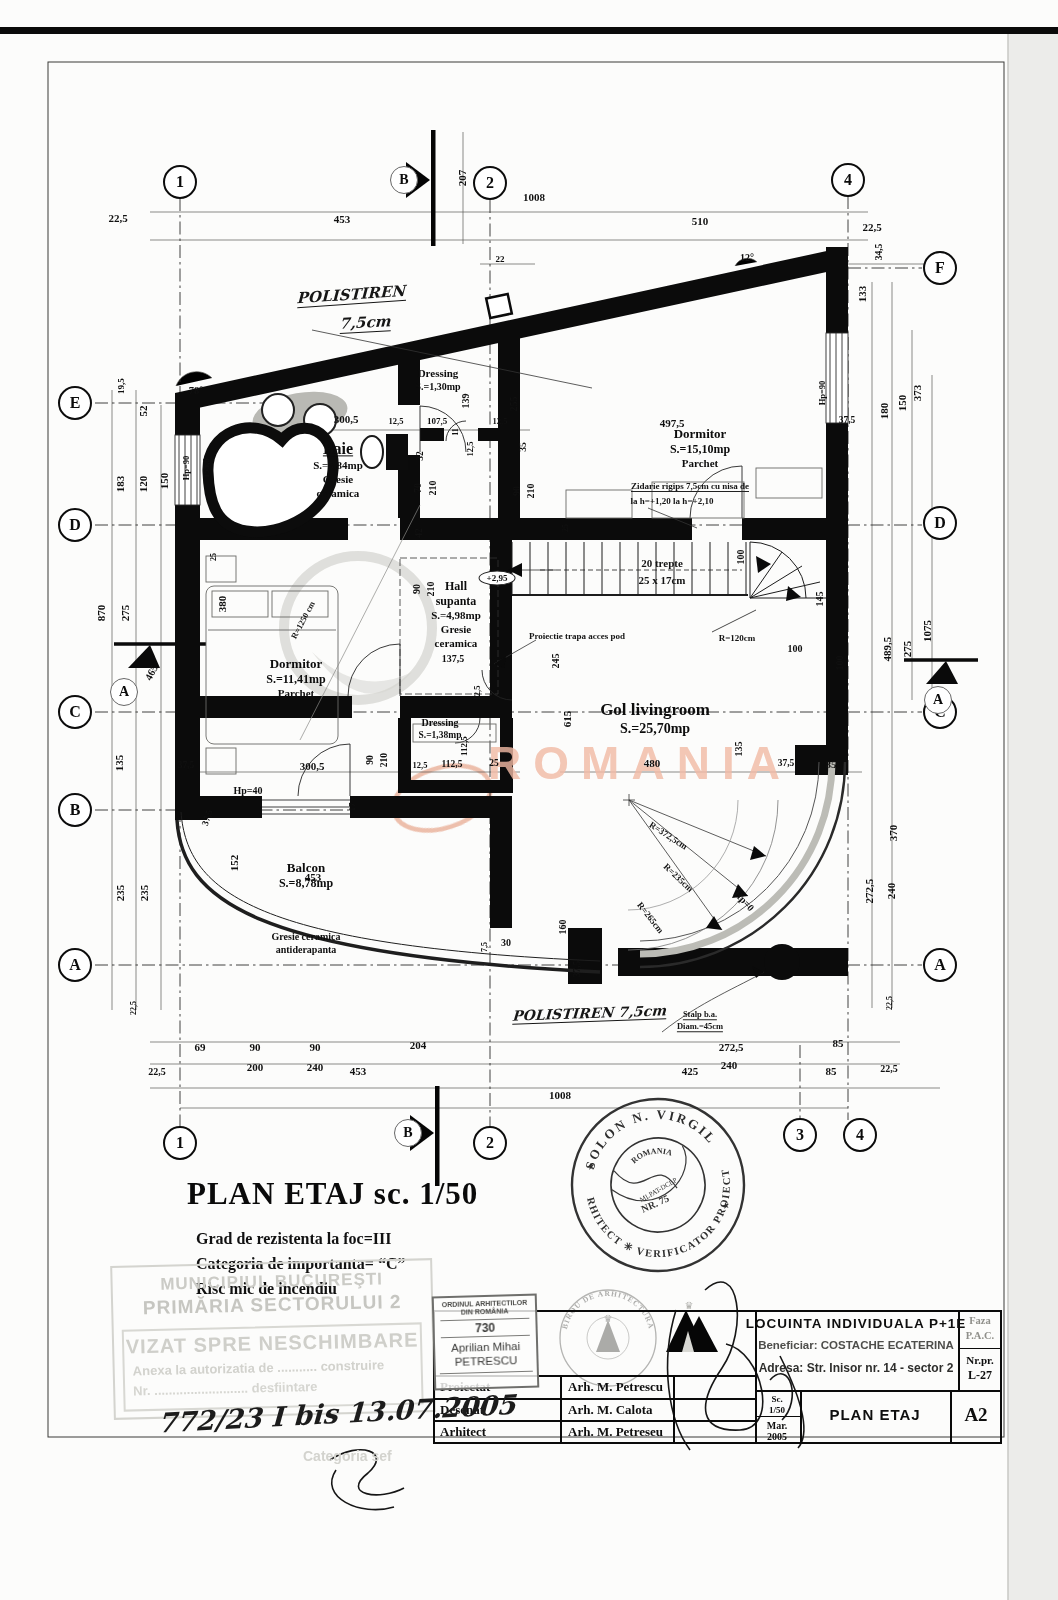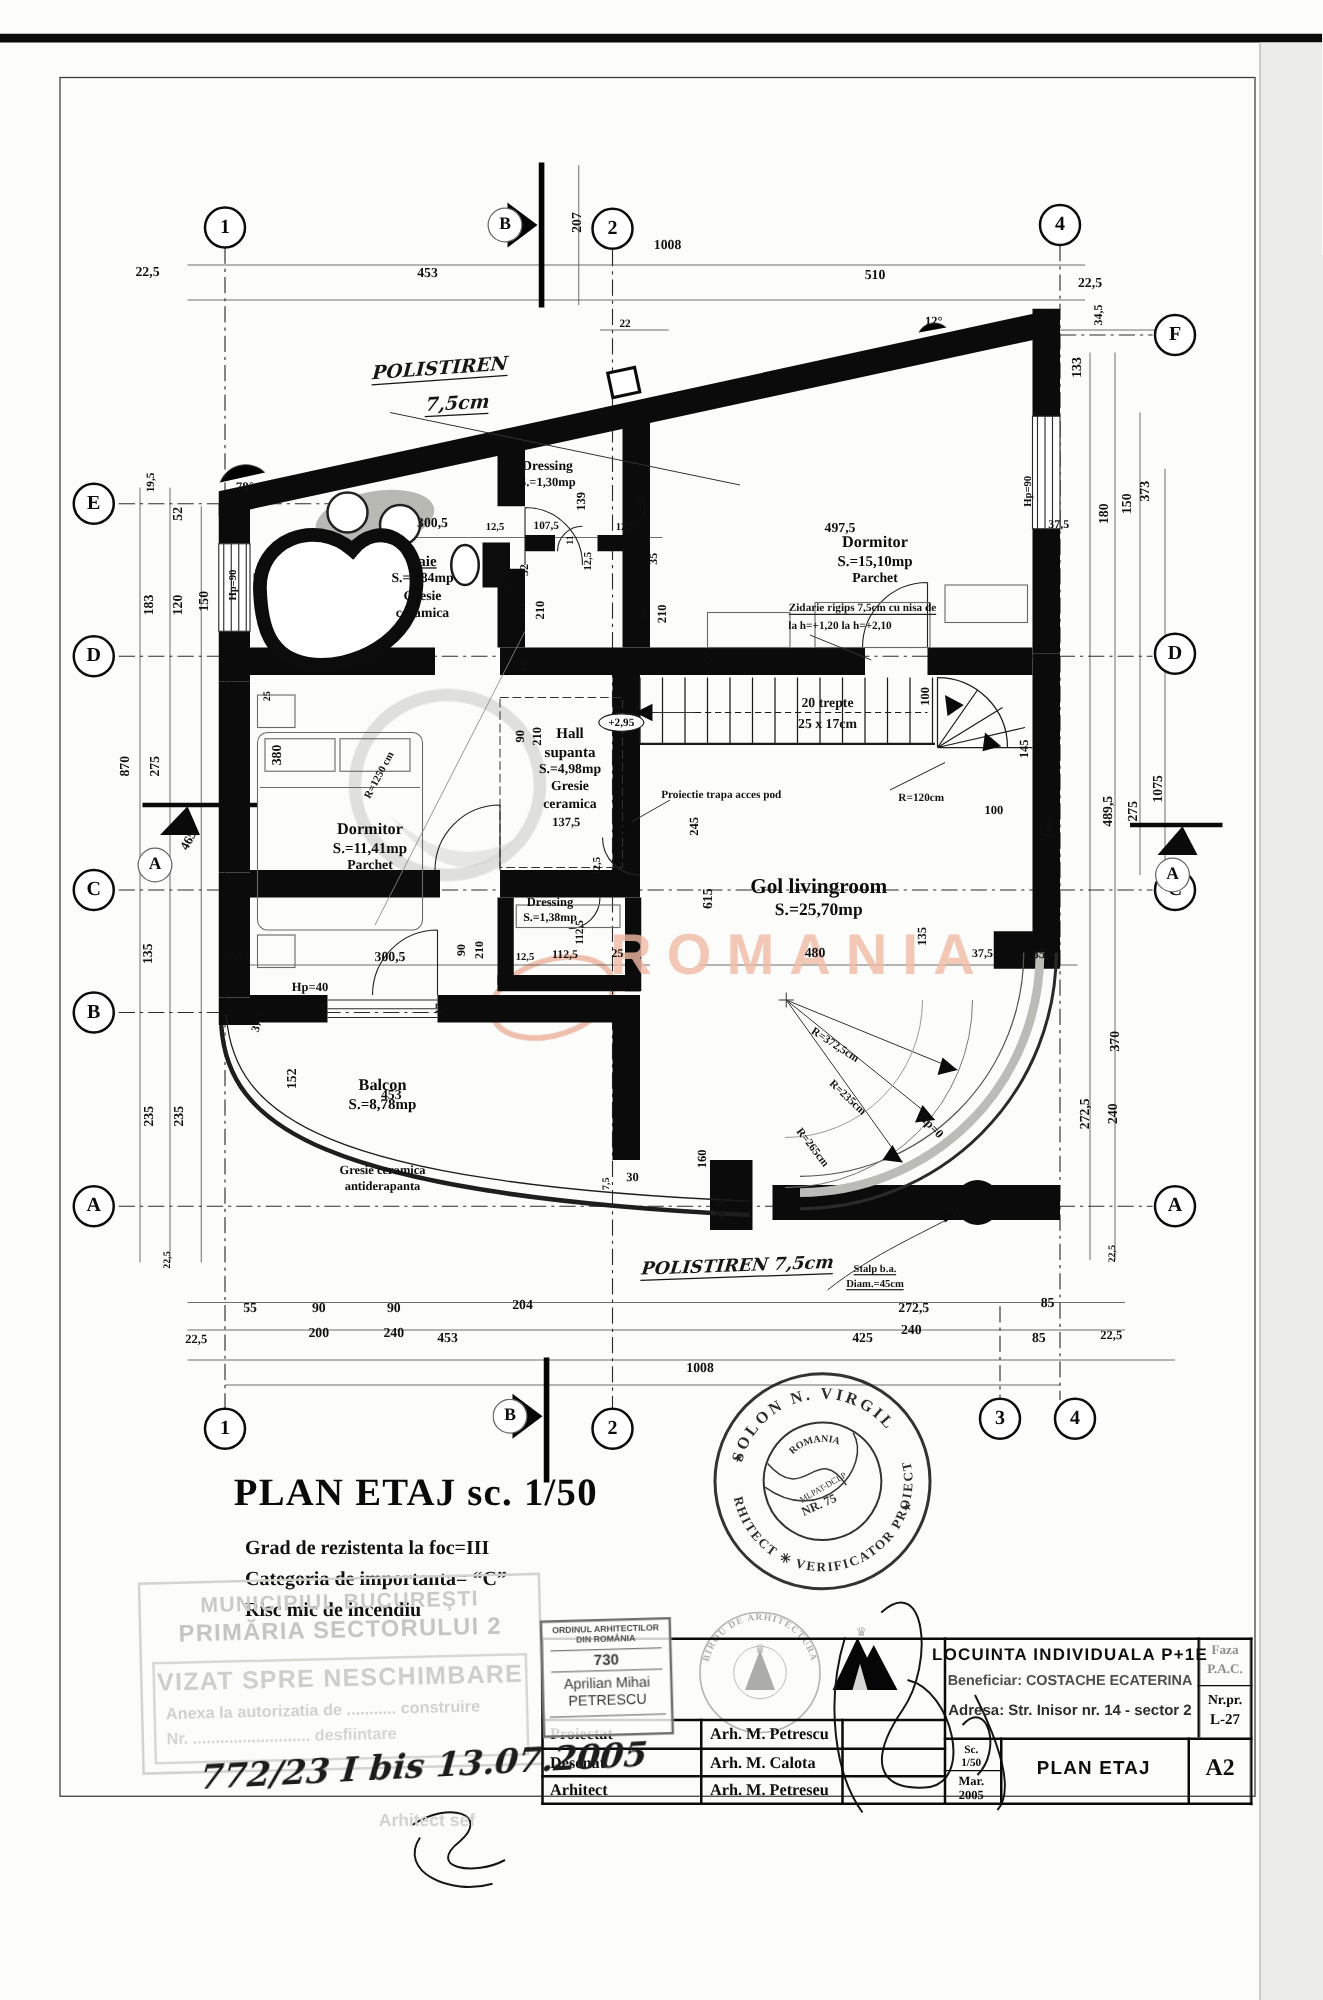--- a/index.html
+++ b/index.html
@@ -274,21 +274,21 @@
   <div id="primaria">
     <div class="p1">MUNICIPIUL BUCUREŞTI</div>
     <div class="p2">PRIMĂRIA SECTORULUI 2</div>
     <div class="pbox">
       <div class="p3">VIZAT SPRE NESCHIMBARE</div>
       <div class="p4">Anexa la autorizatia de ........... construire</div>
       <div class="p5">Nr. .......................... desfiintare</div>
     </div>
   </div>
   <div id="hand-appr">772/23 I bis 13.07.2005</div>
-  <div id="arh-sef">Arhitect sef</div>
+  <div id="arh-sef">Categoria sef</div>
 
   <div id="ordinul">
     <div class="o1"><span>ORDINUL ARHITECTILOR</span><br>
       <span>DIN ROMÂNIA</span></div>
     <div class="o2">730</div>
     <div class="o3"><span>Aprilian Mihai</span><br>
       <span>PETRESCU</span></div>
   </div>
 
   <div>
@@ -357,21 +357,21 @@
     <span class="lbl " style="left: 152px; top: 673px; font-size: 10.5px; transform: translate(-50%, -50%) rotate(-62deg); z-index: 5;">465</span>
     <span class="lbl " style="left: 119px; top: 763px; font-size: 11px; transform: translate(-50%, -50%) rotate(-90deg); z-index: 5;">135</span>
     <span class="lbl " style="left: 186px; top: 766px; font-size: 9.5px; transform: translate(-50%, -50%) rotate(0deg); z-index: 5;">37,5</span>
     <span class="lbl " style="left: 312px; top: 766px; font-size: 11px; transform: translate(-50%, -50%) rotate(0deg); z-index: 5;">300,5</span>
     <span class="lbl " style="left: 208px; top: 818px; font-size: 9.5px; transform: translate(-50%, -50%) rotate(-72deg); z-index: 5;">37,5</span>
     <span class="lbl " style="left: 248px; top: 791px; font-size: 10px; transform: translate(-50%, -50%) rotate(0deg); z-index: 5;">Hp=40</span>
     <span class="lbl " style="left: 234px; top: 863px; font-size: 11px; transform: translate(-50%, -50%) rotate(-90deg); z-index: 5;">152</span>
     <span class="lbl " style="left: 120px; top: 893px; font-size: 11px; transform: translate(-50%, -50%) rotate(-90deg); z-index: 5;">235</span>
     <span class="lbl " style="left: 144px; top: 893px; font-size: 11px; transform: translate(-50%, -50%) rotate(-90deg); z-index: 5;">235</span>
     <span class="lbl " style="left: 134px; top: 1008px; font-size: 8px; transform: translate(-50%, -50%) rotate(-90deg); z-index: 5;">22,5</span>
-    <span class="lbl " style="left: 200px; top: 1047px; font-size: 11px; transform: translate(-50%, -50%) rotate(0deg); z-index: 5;">55</span>
+    <span class="lbl " style="left: 200px; top: 1047px; font-size: 11px; transform: translate(-50%, -50%) rotate(0deg); z-index: 5;">69</span>
     <span class="lbl " style="left: 255px; top: 1047px; font-size: 11px; transform: translate(-50%, -50%) rotate(0deg); z-index: 5;">90</span>
     <span class="lbl " style="left: 315px; top: 1047px; font-size: 11px; transform: translate(-50%, -50%) rotate(0deg); z-index: 5;">90</span>
     <span class="lbl " style="left: 418px; top: 1045px; font-size: 11px; transform: translate(-50%, -50%) rotate(0deg); z-index: 5;">204</span>
     <span class="lbl " style="left: 255px; top: 1067px; font-size: 11px; transform: translate(-50%, -50%) rotate(0deg); z-index: 5;">200</span>
     <span class="lbl " style="left: 315px; top: 1067px; font-size: 11px; transform: translate(-50%, -50%) rotate(0deg); z-index: 5;">240</span>
     <span class="lbl " style="left: 358px; top: 1071px; font-size: 11px; transform: translate(-50%, -50%) rotate(0deg); z-index: 5;">453</span>
     <span class="lbl " style="left: 157px; top: 1072px; font-size: 10px; transform: translate(-50%, -50%) rotate(0deg); z-index: 5;">22,5</span>
     <span class="lbl " style="left: 560px; top: 1095px; font-size: 11px; transform: translate(-50%, -50%) rotate(0deg); z-index: 5;">1008</span>
     <span class="lbl " style="left: 690px; top: 1071px; font-size: 11px; transform: translate(-50%, -50%) rotate(0deg); z-index: 5;">425</span>
     <span class="lbl " style="left: 729px; top: 1065px; font-size: 11px; transform: translate(-50%, -50%) rotate(0deg); z-index: 5;">240</span>
@@ -449,21 +449,21 @@
     <span class="lbl a au" style="left: 700px; top: 1027px; font-size: 8.5px; transform: translate(-50%, -50%) rotate(0deg); z-index: 5;">Diam.=45cm</span>
     <span class="lbl a" style="left: 303px; top: 620px; font-size: 8.5px; transform: translate(-50%, -50%) rotate(-62deg); z-index: 5;">R=1250 cm</span>
     <span class="lbl h" style="left: 352px; top: 296px; font-size: 15px; transform: translate(-50%, -50%) rotate(-4deg) skewX(-8deg); z-index: 5;">POLISTIREN</span>
     <span class="lbl h" style="left: 366px; top: 324px; font-size: 15px; transform: translate(-50%, -50%) rotate(-3deg) skewX(-8deg); z-index: 5;">7,5cm</span>
     <span class="lbl h" style="left: 590px; top: 1014px; font-size: 14px; transform: translate(-50%, -50%) rotate(-2deg) skewX(-8deg); z-index: 5;">POLISTIREN 7,5cm</span>
     <div class="room" style="left: 438px; top: 380px;">
       <div style="font-size: 11px;">Dressing</div>
       <div style="font-size: 10px;">S.=1,30mp</div>
     </div>
     <div class="room" style="left: 338px; top: 470px;">
-      <div style="font-size: 12px; text-decoration: underline;">Baie</div>
+      <div style="font-size: 16px; text-decoration: underline;">Baie</div>
       <div style="font-size: 11px; font-family: Liberation Serif, serif;">S.=5,84mp</div>
       <div style="font-size: 11px;">Gresie</div>
       <div style="font-size: 11px;">ceramica</div>
     </div>
     <div class="room" style="left: 700px; top: 448px;">
       <div style="font-size: 13px;">Dormitor</div>
       <div style="font-size: 12px;">S.=15,10mp</div>
       <div style="font-size: 11px;">Parchet</div>
     </div>
     <div class="room" style="left: 456px; top: 615px;">

